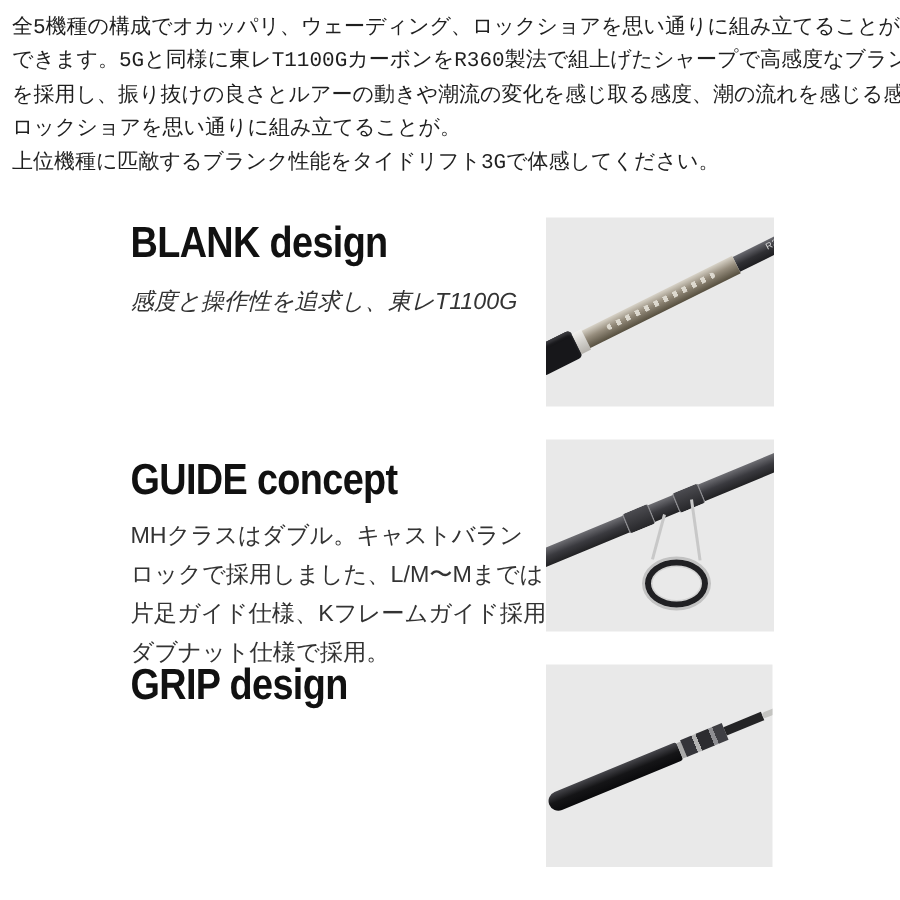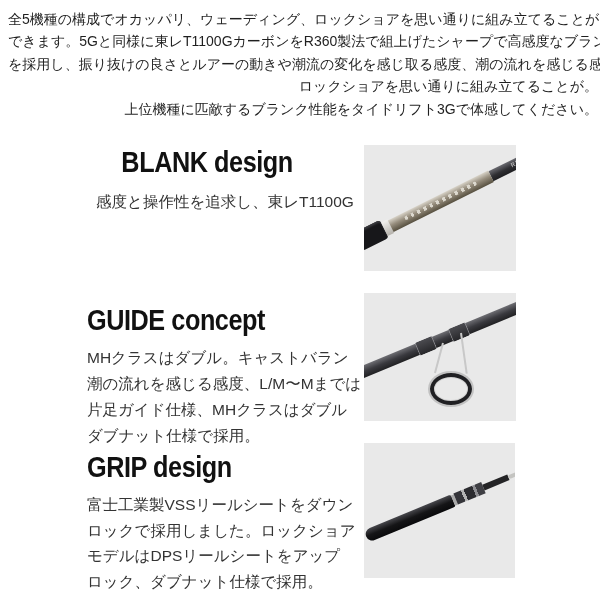--- a/index.html
+++ b/index.html
@@ -1,34 +1,34 @@
 <!DOCTYPE html>
 <html><head>
 <meta charset="utf-8">
 <style>
   html,body{margin:0;padding:0;background:#ffffff;}
   .page{position:relative;width:600px;height:600px;background:#ffffff;overflow:hidden;
         font-family:"Liberation Sans","DejaVu Sans",sans-serif;}
 
   
   .intro{position:absolute;left:8px;top:8px;width:590px;
-         font-family:Liberation Sans, sans-serif;
-         font-size:14px;line-height:22.4px;color:#1f1f1f;text-align:right;}
+         font-family:Liberation Mono, monospace;
+         font-size:14px;line-height:22.4px;color:#1f1f1f;}
   .intro .iline{white-space:nowrap;}
 
   
   .sec{position:absolute;left:87px;width:276px;}
   .sec .hd{margin:0;font-size:29px;font-weight:700;color:#111;
            letter-spacing:-0.5px;transform:scaleX(0.87);transform-origin:left center;
            white-space:nowrap;}
   .sec .bd{margin-top:8px;font-size:15.5px;color:#333;}
   .sec .bd div{white-space:nowrap;}
-  .s1{top:146px;text-align:center;}  .s1 .bd{line-height:30px;}
+  .s1{top:146px;}  .s1 .bd{line-height:30px;font-style:italic;}
   .s2{top:304px;}  .s2 .bd{line-height:26px;}
-  .s3{top:451px;}  .s3 .bd{line-height:25.5px;}
+  .s3{top:441px;}  .s3 .bd{line-height:25.5px;}
 
   
   .photo{position:absolute;left:364px;background:#e9e9e9;overflow:hidden;}
   .ph1{top:145px;width:152px;height:126px;}
   .ph2{top:293px;width:152px;height:128px;}
   .ph3{top:443px;width:151px;height:135px;}
 
   
   .r1-rod{position:absolute;left:-12px;top:88px;width:214px;height:24px;
           transform:rotate(-26.5deg);transform-origin:left center;
@@ -100,44 +100,38 @@
       <div class="r1-tip">
         <span>R360</span>
       </div>
     </div>
   </div>
 
   <div class="sec s2">
     <h2 class="hd">GUIDE concept</h2>
     <div class="bd">
       <div>MHクラスはダブル。キャストバラン</div>
-      <div>潮の流れを感じる感度、L/M〜Mまでは</div>
-      <div>片足ガイド仕様、MHクラスはダブル</div>
+      <div>ロックで採用しました、L/M〜Mまでは</div>
+      <div>片足ガイド仕様、Kフレームガイド採用</div>
       <div>ダブナット仕様で採用。</div>
     </div>
   </div>
 
   <div class="photo ph2">
     <div class="r2-rod">
       <div class="r2-wrap w1"></div>
       <div class="r2-wrap w2"></div>
     </div>
     <div class="r2-leg r2-legA"></div>
     <div class="r2-leg r2-legB"></div>
     <div class="r2-ring"></div>
   </div>
 
   <div class="sec s3">
     <h2 class="hd">GRIP design</h2>
-    <div class="bd">
-      <div>富士工業製VSSリールシートをダウン</div>
-      <div>ロックで採用しました。ロックショア</div>
-      <div>モデルはDPSリールシートをアップ</div>
-      <div>ロック、ダブナット仕様で採用。</div>
-    </div>
   </div>
 
   <div class="photo ph3">
     <div class="r3-rod">
       <div class="r3-eva"></div>
       <div class="r3-ring1"></div>
       <div class="r3-seat"></div>
       <div class="r3-blank"></div>
       <div class="r3-tip"></div>
     </div>

